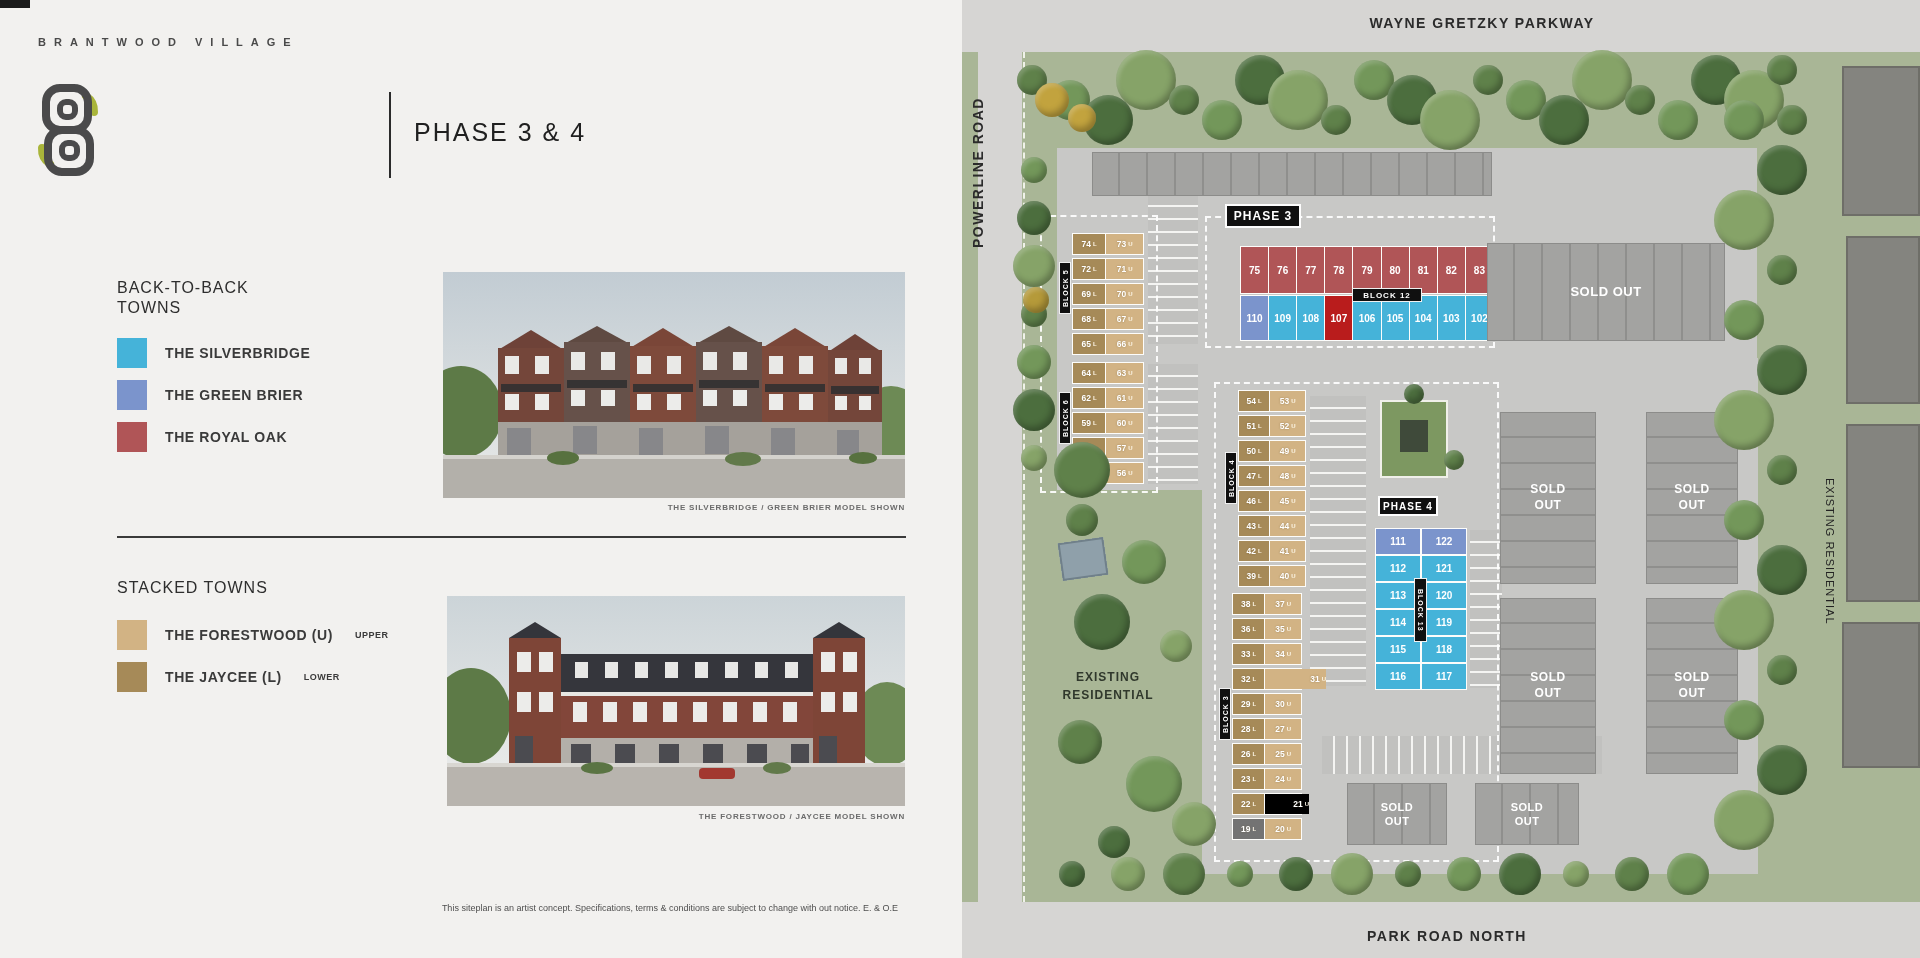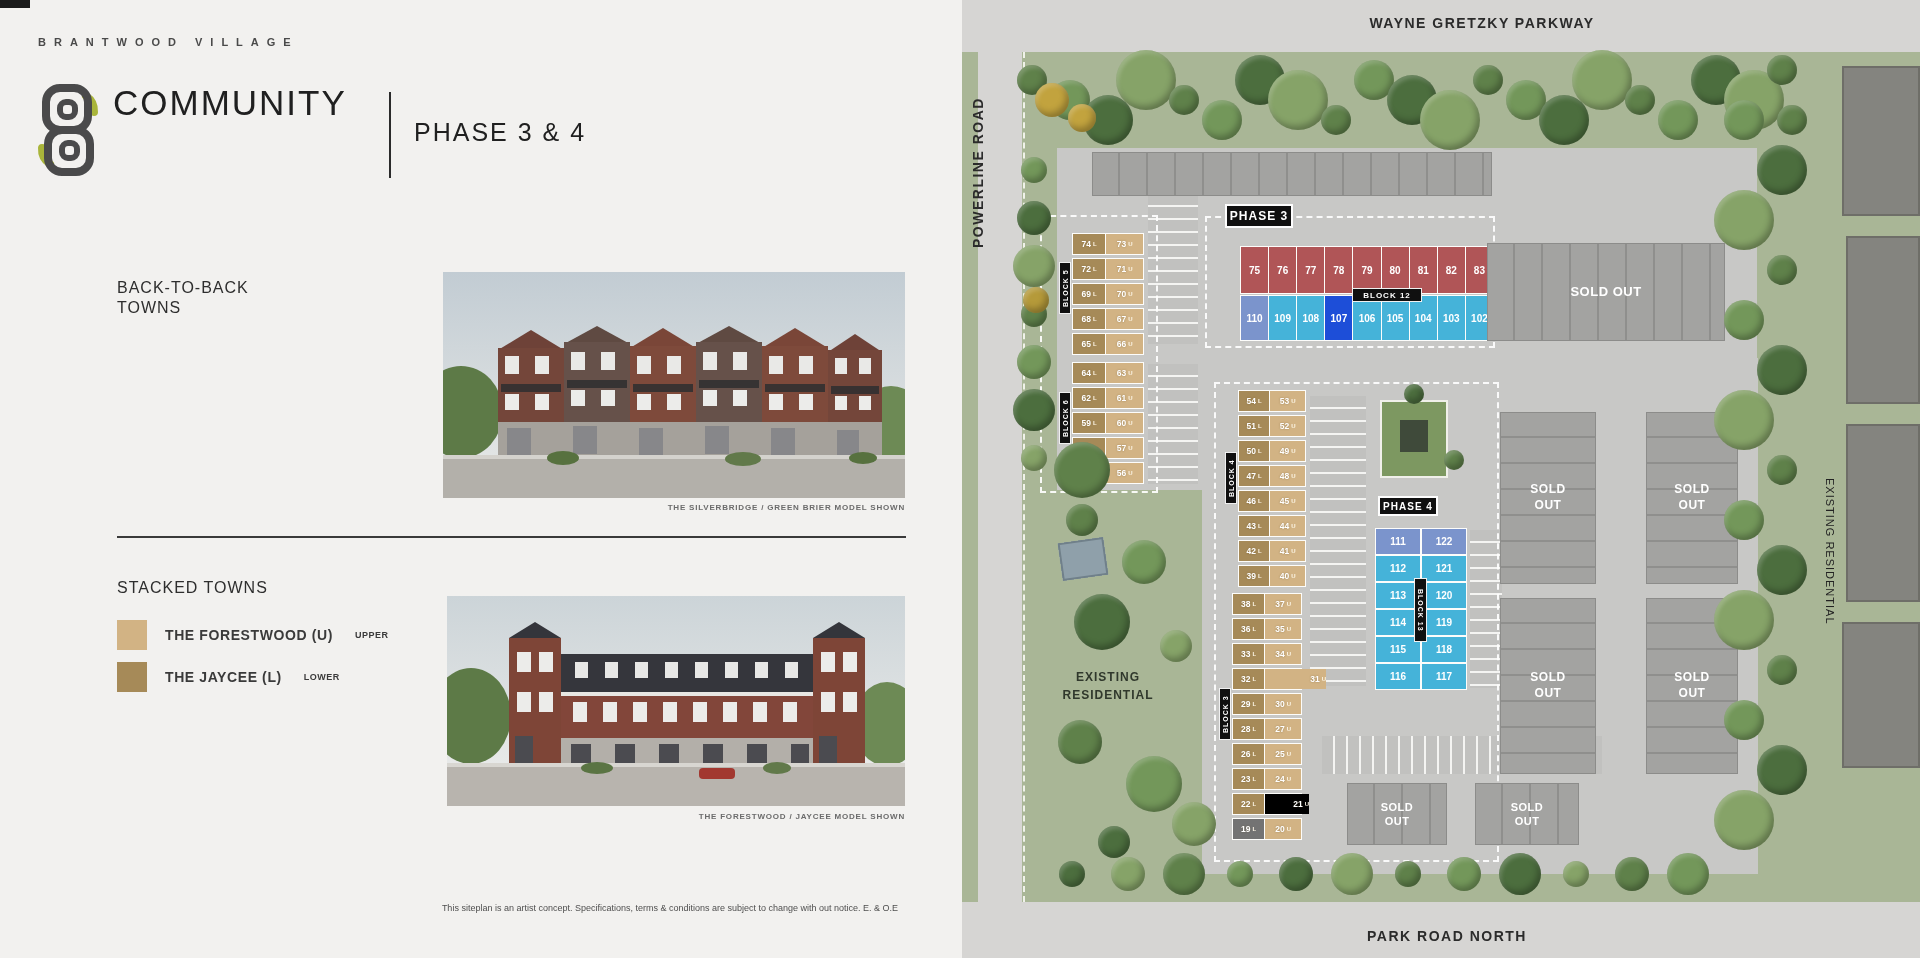--- a/index.html
+++ b/index.html
@@ -97,29 +97,42 @@
     <svg id="logo" class="abs" style="left:36px; top:80px;" width="64" height="100" viewBox="0 0 64 100">
       <path d="M50 16 a18 18 0 0 1 8 16" fill="none" stroke="#a9b53a" stroke-width="8" stroke-linecap="round"></path>
       <path d="M14 84 a18 18 0 0 1 -8 -16" fill="none" stroke="#a9b53a" stroke-width="8" stroke-linecap="round"></path>
       <rect x="10" y="8" width="42" height="42" rx="14" fill="none" stroke="#4a4a4b" stroke-width="8"></rect>
       <rect x="12" y="50" width="42" height="42" rx="14" fill="none" stroke="#4a4a4b" stroke-width="8"></rect>
       <rect x="24" y="22" width="15" height="15" rx="6" fill="none" stroke="#4a4a4b" stroke-width="6"></rect>
       <rect x="26" y="63" width="15" height="15" rx="6" fill="none" stroke="#4a4a4b" stroke-width="6"></rect>
     </svg>
 
     <div id="title" class="abs">
-      <div>COMMUNITY</div>
     </div>
     <div id="title-divider" class="abs"></div>
     <div id="phase-label" class="abs">PHASE 3 &amp; 4</div>
 
     <div id="btb-heading" class="abs section-heading">
       <div>BACK-TO-BACK</div>
       <div>TOWNS</div>
     </div>
+    <div id="btb-legend" class="abs legend-list">
+        <div class="legend-item">
+          <span class="swatch" style="background: rgb(69, 179, 217);"></span>
+          <span class="legend-label">THE SILVERBRIDGE</span>
+        </div>
+        <div class="legend-item">
+          <span class="swatch" style="background: rgb(123, 148, 204);"></span>
+          <span class="legend-label">THE GREEN BRIER</span>
+        </div>
+        <div class="legend-item">
+          <span class="swatch" style="background: rgb(176, 85, 87);"></span>
+          <span class="legend-label">THE ROYAL OAK</span>
+        </div>
+      </div>
 
     <div id="photo1" class="abs photo">
       <svg width="462" height="226" viewBox="0 0 462 226">
         <defs>
           <linearGradient id="sky1" x1="0" y1="0" x2="0" y2="1">
             <stop offset="0" stop-color="#c2ccd3"></stop>
               <stop offset="1" stop-color="#e9eae8"></stop>
           </linearGradient>
         </defs>
         <rect width="462" height="226" fill="url(#sky1)"></rect>
@@ -294,40 +307,40 @@
     <div class="abs parking-v" style="left:348px; top:396px; width:56px; height:290px;"></div>
     <div class="abs parking-v" style="left:508px; top:530px; width:32px; height:158px;"></div>
     <div class="abs parking-h" style="left:360px; top:736px; width:280px; height:38px;"></div>
 
     <div class="abs dashed-zone" style="left:78px; top:215px; width:118px; height:278px;"></div>
     <div class="abs dashed-zone" style="left:243px; top:216px; width:290px; height:132px;"></div>
     <div class="abs dashed-zone" style="left:252px; top:382px; width:285px; height:480px;"></div>
 
     <div class="abs bldg bldg-lines-v" style="left:130px; top:152px; width:400px; height:44px;"></div>
 
-    <div class="abs phase-tag" style="left:263px; top:204px; width:68px; height:24px; font-size:12px;">PHASE 3</div>
+    <div class="abs phase-tag" style="left:263px; top:204px; width:76px; height:24px; font-size:12px;">PHASE 3</div>
     <div class="abs phase-tag" style="left:416px; top:496px; width:60px; height:20px; font-size:10px;">PHASE 4</div>
 
     <div class="abs" style="left:278px; top:246px; width:254px;">
       <div id="b12-red" class="b12row" style="height:48px;">
           <div class="b12cell" style="flex: 1 1 0%; background: rgb(176, 85, 87);">75</div>
           <div class="b12cell" style="flex: 1 1 0%; background: rgb(176, 85, 87);">76</div>
           <div class="b12cell" style="flex: 1 1 0%; background: rgb(176, 85, 87);">77</div>
           <div class="b12cell" style="flex: 1 1 0%; background: rgb(176, 85, 87);">78</div>
           <div class="b12cell" style="flex: 1 1 0%; background: rgb(176, 85, 87);">79</div>
           <div class="b12cell" style="flex: 1 1 0%; background: rgb(176, 85, 87);">80</div>
           <div class="b12cell" style="flex: 1 1 0%; background: rgb(176, 85, 87);">81</div>
           <div class="b12cell" style="flex: 1 1 0%; background: rgb(176, 85, 87);">82</div>
           <div class="b12cell" style="flex: 1 1 0%; background: rgb(176, 85, 87);">83</div>
         </div>
       <div id="b12-blue" class="b12row" style="height:46px; margin-top:1px;">
           <div class="b12cell" style="flex: 1 1 0%; background: rgb(123, 148, 204);">110</div>
           <div class="b12cell" style="flex: 1 1 0%; background: rgb(69, 179, 217);">109</div>
           <div class="b12cell" style="flex: 1 1 0%; background: rgb(69, 179, 217);">108</div>
-          <div class="b12cell" style="flex: 1 1 0%; background: #1d4ed8; text-align: right;">107</div>
+          <div class="b12cell" style="flex: 1 1 0%; background: #b91c1c; text-align: right;">107</div>
           <div class="b12cell" style="flex: 1 1 0%; background: rgb(69, 179, 217);">106</div>
           <div class="b12cell" style="flex: 1 1 0%; background: rgb(69, 179, 217);">105</div>
           <div class="b12cell" style="flex: 1 1 0%; background: rgb(69, 179, 217);">104</div>
           <div class="b12cell" style="flex: 1 1 0%; background: rgb(69, 179, 217);">103</div>
           <div class="b12cell" style="flex: 1 1 0%; background: rgb(69, 179, 217);">102</div>
         </div>
     </div>
     <div class="abs block-tag" style="left:390px; top:288px; width:70px; height:14px; font-size:8px;">BLOCK 12</div>
 
     <div id="block5" class="abs" style="left:110px; top:233px; width:72px;">

